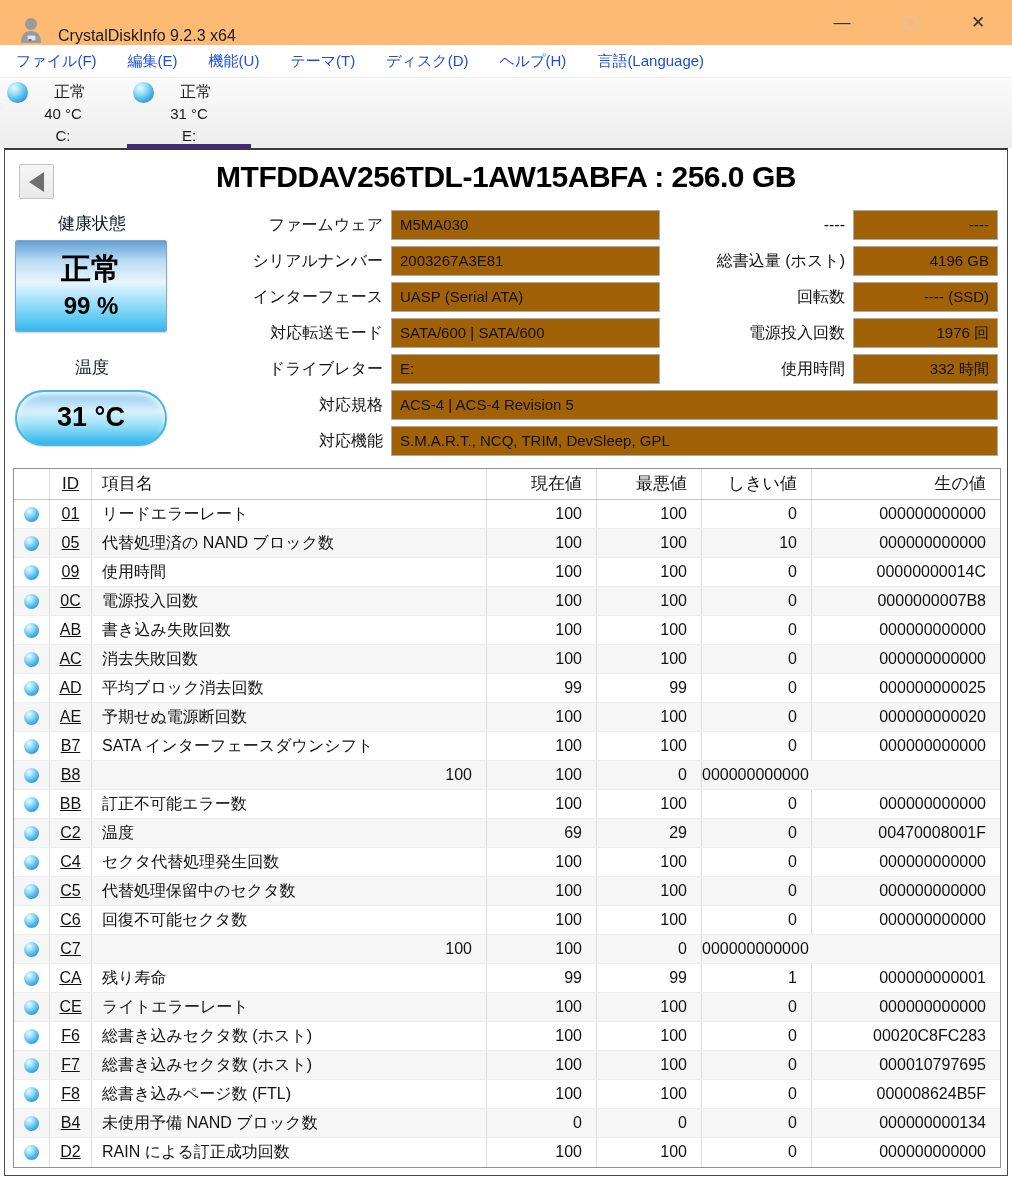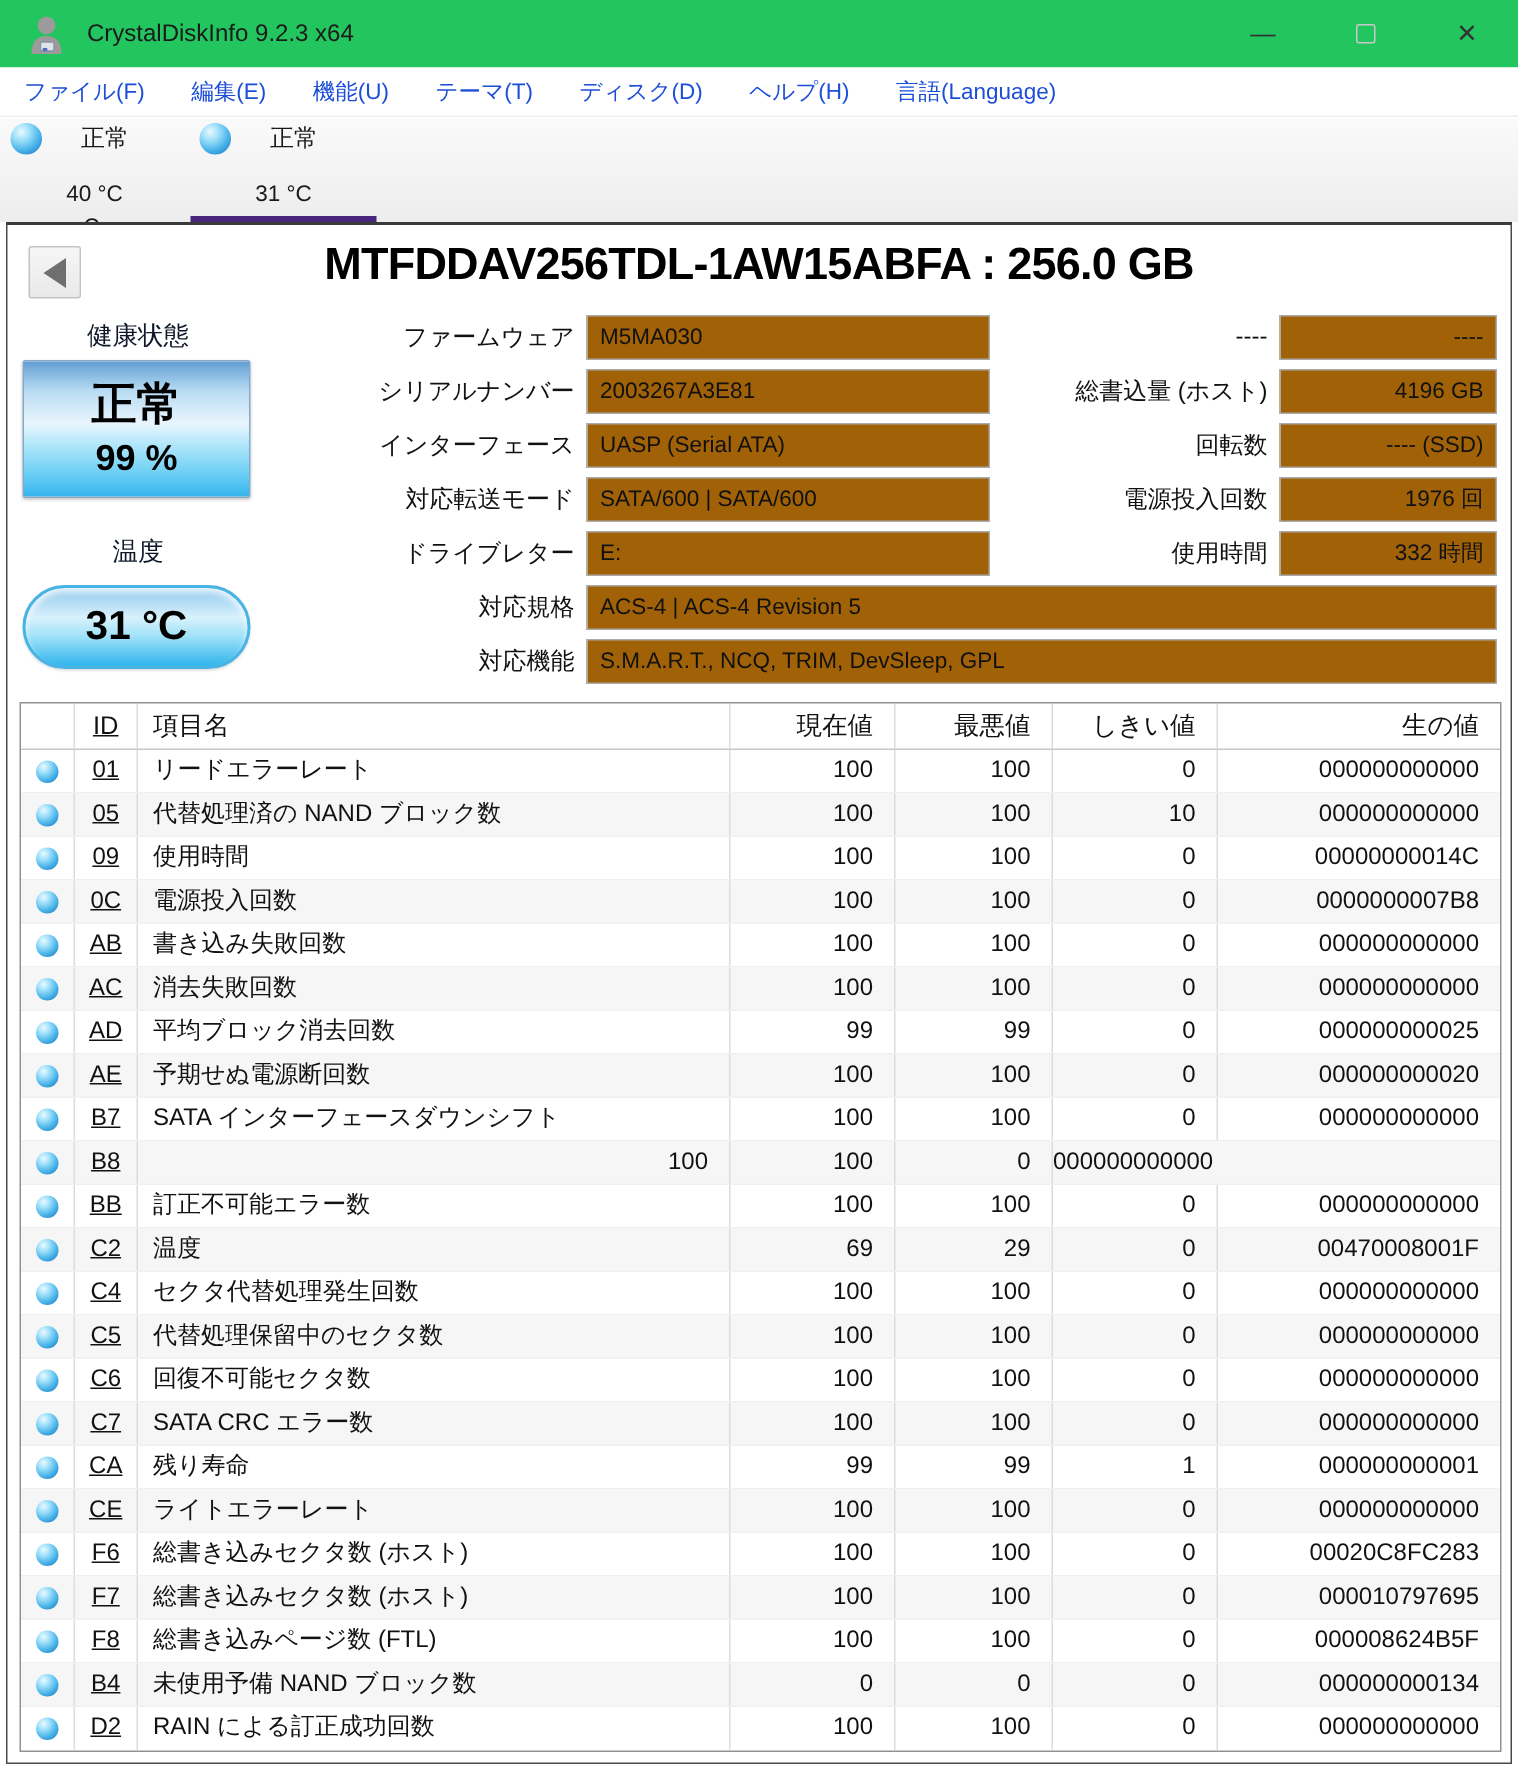--- a/index.html
+++ b/index.html
@@ -1,21 +1,21 @@
 <!DOCTYPE html>
 <html><head>
 <meta charset="utf-8">
 <style>
   * { margin:0; padding:0; box-sizing:border-box; }
   html,body { width:1012px; height:1181px; background:#fff;
     font-family:"Liberation Sans","DejaVu Sans",sans-serif; color:#111; }
 
   
   .titlebar { position:absolute; left:0; top:0; width:1012px; height:45px;
-    background:#22c55e; display:flex; align-items:center; }
+    background:#fdba74; display:flex; align-items:flex-end; }
   .app-icon { width:30px; height:30px; margin-left:16px; }
   .app-title { margin-left:12px; font-size:16px; color:#1b1b1b; }
   .win-controls { position:absolute; right:0; top:0; height:45px; display:flex; }
   .win-btn { width:68px; height:45px; display:flex; align-items:center; justify-content:center;
     font-size:17px; color:#333; cursor:default; }
   .max-glyph { width:13px; height:13px; border:1.5px solid #c9c9c9; border-radius:2px; }
 
   
   .menubar { position:absolute; left:0; top:45px; width:1012px; height:33px;
     background:#fff; display:flex; align-items:center; padding-left:14px; gap:27px;
@@ -25,21 +25,21 @@
   
   .tabstrip { position:absolute; left:0; top:79px; width:1012px; height:69px;
     background:linear-gradient(180deg,#fafafa,#ededed); display:flex; }
   .drive-tab { width:126px; height:69px; padding-top:2px; position:relative;
     font-size:15px; color:#1a1a1a; text-align:center; }
   .drive-tab.selected::after { content:""; position:absolute; left:1px; right:1px; bottom:0;
     height:4px; background:#46257b; }
   .tab-line1 { display:flex; align-items:center; justify-content:center; gap:9px; height:22px; }
   .tab-line1 .orb { position:absolute; left:7px; top:3px; }
   .tab-status { font-size:16px; margin-left:14px; }
-  .tab-temp { height:22px; line-height:22px;margin-top:16px; }
+  .tab-temp { height:22px; line-height:22px; }
   .tab-drive { height:21px; line-height:21px; }
   .orb { width:21px; height:21px; border-radius:50%;
     background:radial-gradient(circle at 34% 28%, #eafaff 0%, #9fe0fa 28%, #46b2e8 62%, #1a6cb8 100%);
     display:inline-block; }
 
   
   .panel { position:absolute; left:4px; top:148px; width:1004px; height:1028px;
     background:#fff; border:1px solid #4a4a4a; border-top:2px solid #3a3a3a; }
   .back-btn { position:absolute; left:14px; top:14px; width:35px; height:35px;
     background:linear-gradient(180deg,#f6f6f6,#e9e9e9); border:1px solid #c2c2c2; border-radius:2px;
@@ -388,21 +388,20 @@
           <div class="cell c-num">100</div>
           <div class="cell c-num">100</div>
           <div class="cell c-num">0</div>
           <div class="cell c-raw">000000000000</div>
         </div>
         <div class="t-row">
           <div class="cell c-dot">
             <div class="orb"></div>
           </div>
           <div class="cell c-id">C7</div>
-          <div class="cell c-name">SATA CRC エラー数</div>
           <div class="cell c-num">100</div>
           <div class="cell c-num">100</div>
           <div class="cell c-num">0</div>
           <div class="cell c-raw">000000000000</div>
         </div>
         <div class="t-row">
           <div class="cell c-dot">
             <div class="orb"></div>
           </div>
           <div class="cell c-id">CA</div>

